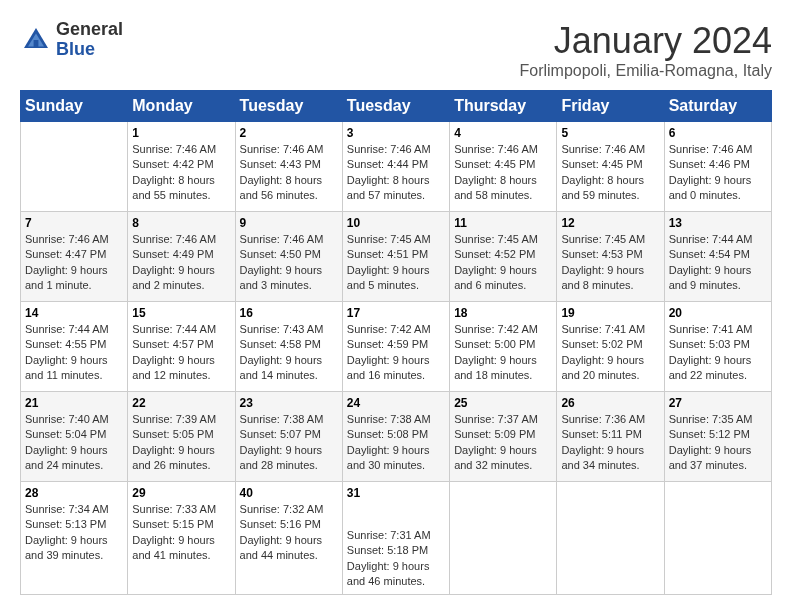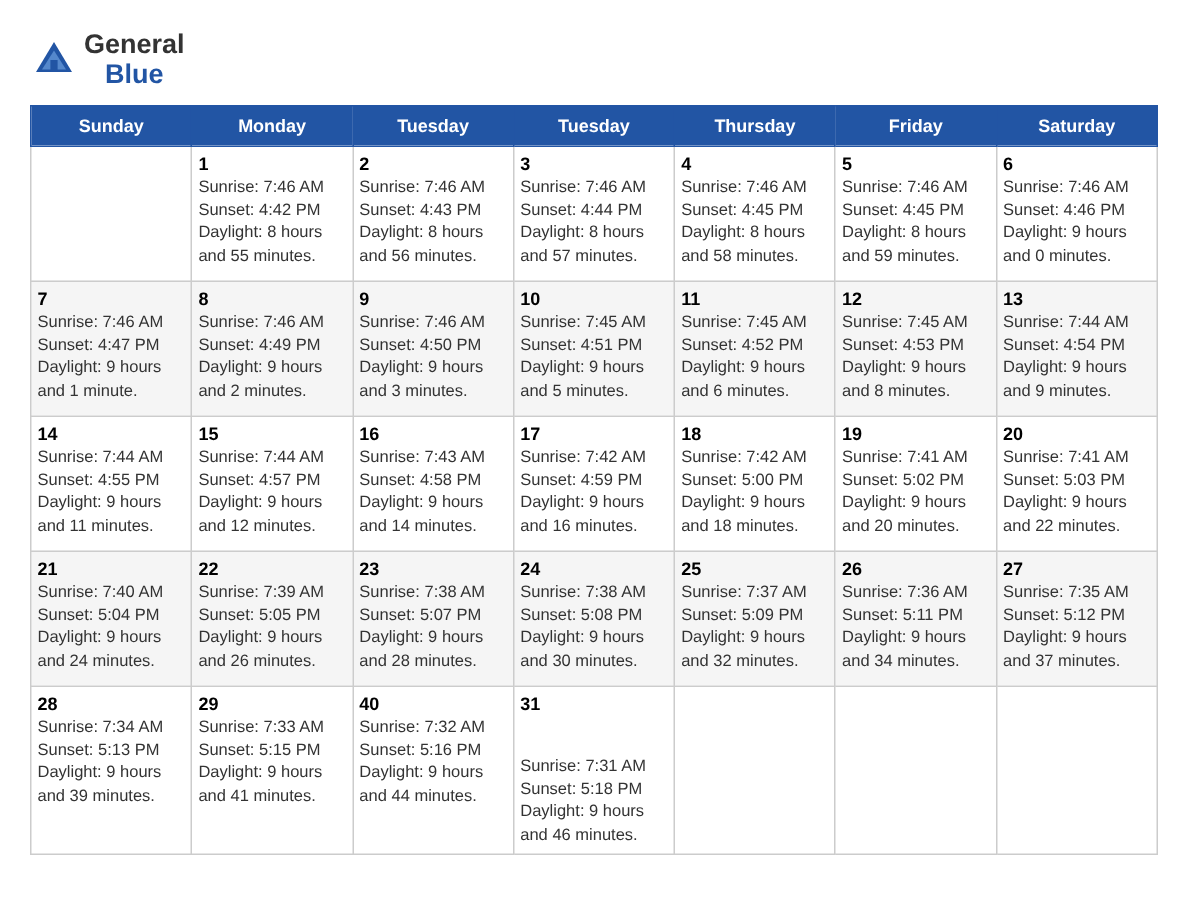--- a/index.html
+++ b/index.html
@@ -12,21 +12,20 @@
     }
     .header {
       display: flex;
       justify-content: space-between;
       align-items: flex-start;
       margin-bottom: 10px;
     }
     .logo {
       display: flex;
       align-items: center;
-      text-align: center;
     }
     .logo-text {
       font-size: 18px;
       font-weight: bold;
       line-height: 1.1;
     }
     .logo-general { color: #333; }
     .logo-blue { color: #2255a4; margin-top: 48px; }
     .logo-icon {
       width: 32px;
@@ -47,22 +46,22 @@
     }
     table {
       width: 100%;
       border-collapse: collapse;
       font-size: 11px;
     }
     thead tr th {
       background-color: #2255a4;
       color: #fff;
       padding: 6px 4px;
-      text-align: center;
-      font-size: 12px;
+      text-align: left;
+      font-size: 16px;
       border: 1px solid #2255a4;
     }
     tbody tr td {
       border: 1px solid #ccc;
       vertical-align: top;
       padding: 4px;
       min-height: 80px;
       height: 90px;
     }
     tbody tr:nth-child(even) td {
@@ -89,20 +88,24 @@
   <div class="logo">
     <svg class="logo-icon" viewBox="0 0 40 40">
       <polygon points="20,5 35,30 5,30" fill="#2255a4"></polygon>
       <polygon points="20,12 30,28 10,28" fill="#5588cc"></polygon>
       <rect x="17" y="20" width="6" height="10" fill="#2255a4"></rect>
     </svg>
     <div class="logo-text">
       <span class="logo-general">General</span><br>
       <span class="logo-blue">Blue</span>
     </div>
+  </div>
+  <div class="title-block">
+    <div class="month-title">January 2024</div>
+    <div class="location-title">Forlimpopoli, Emilia-Romagna, Italy</div>
   </div>
 </div>
 
 <table>
   <thead>
     <tr>
       <th>Sunday</th>
       <th>Monday</th>
       <th>Tuesday</th>
       <th>Tuesday</th>

